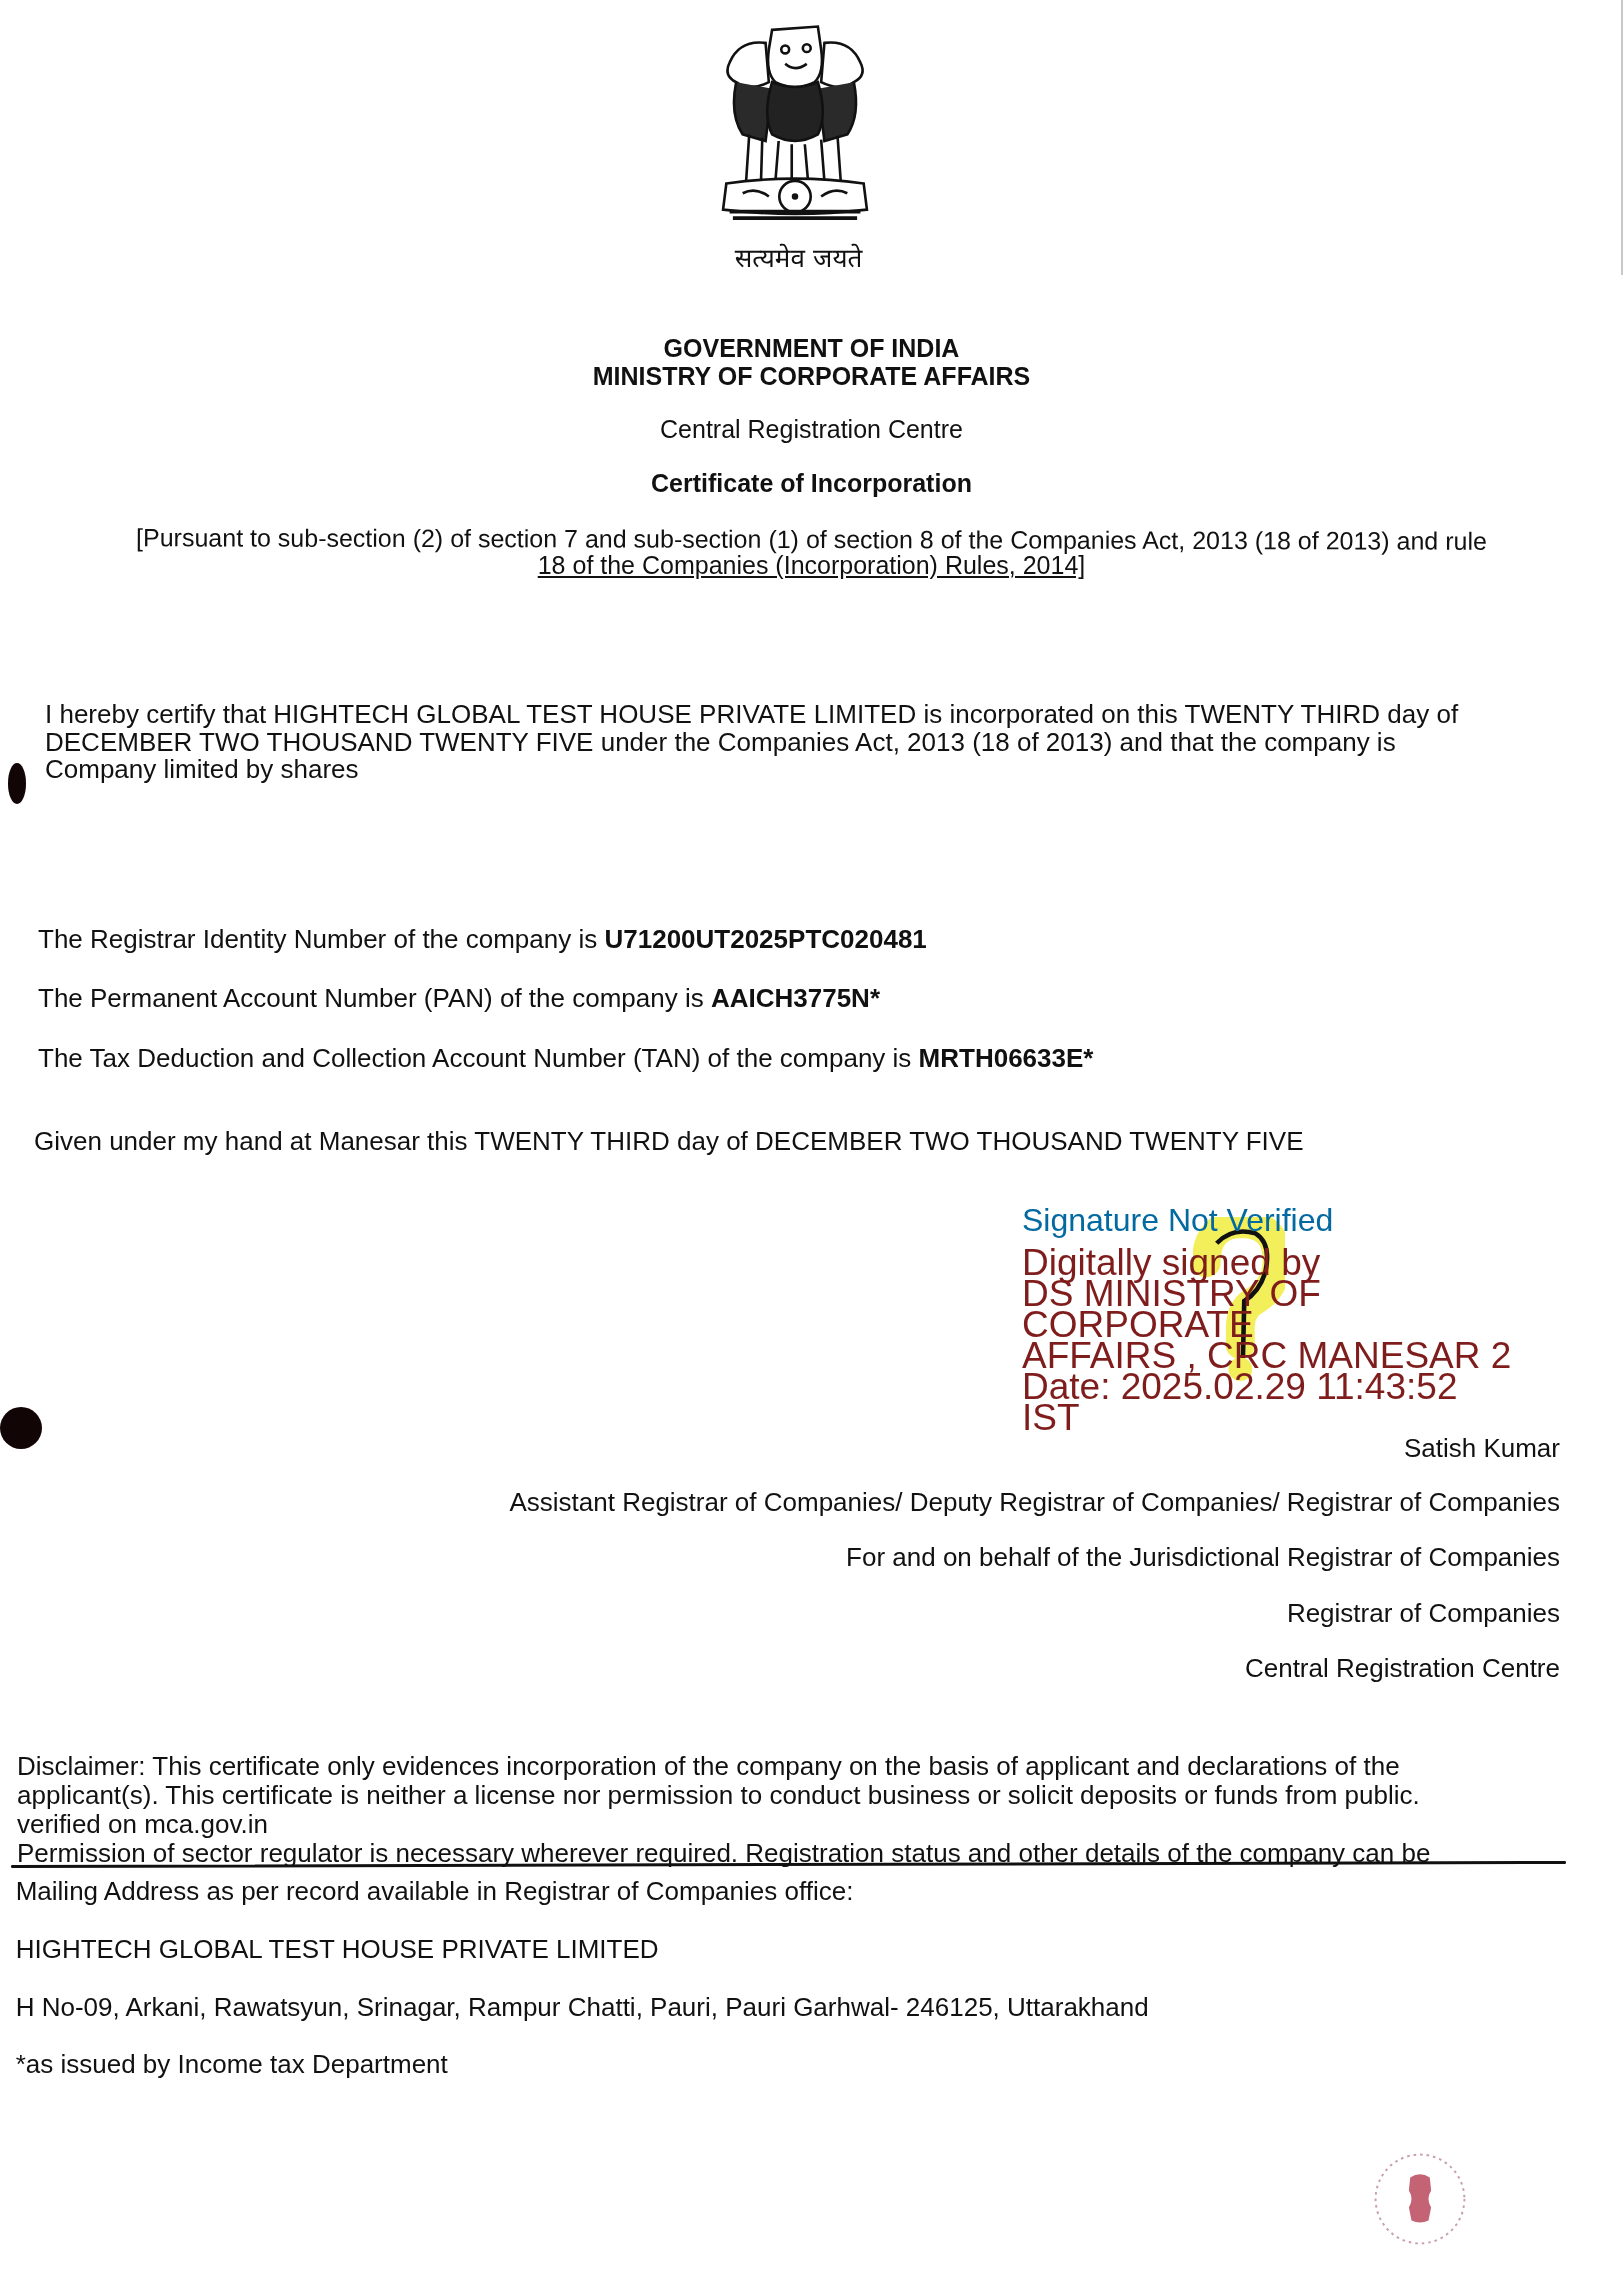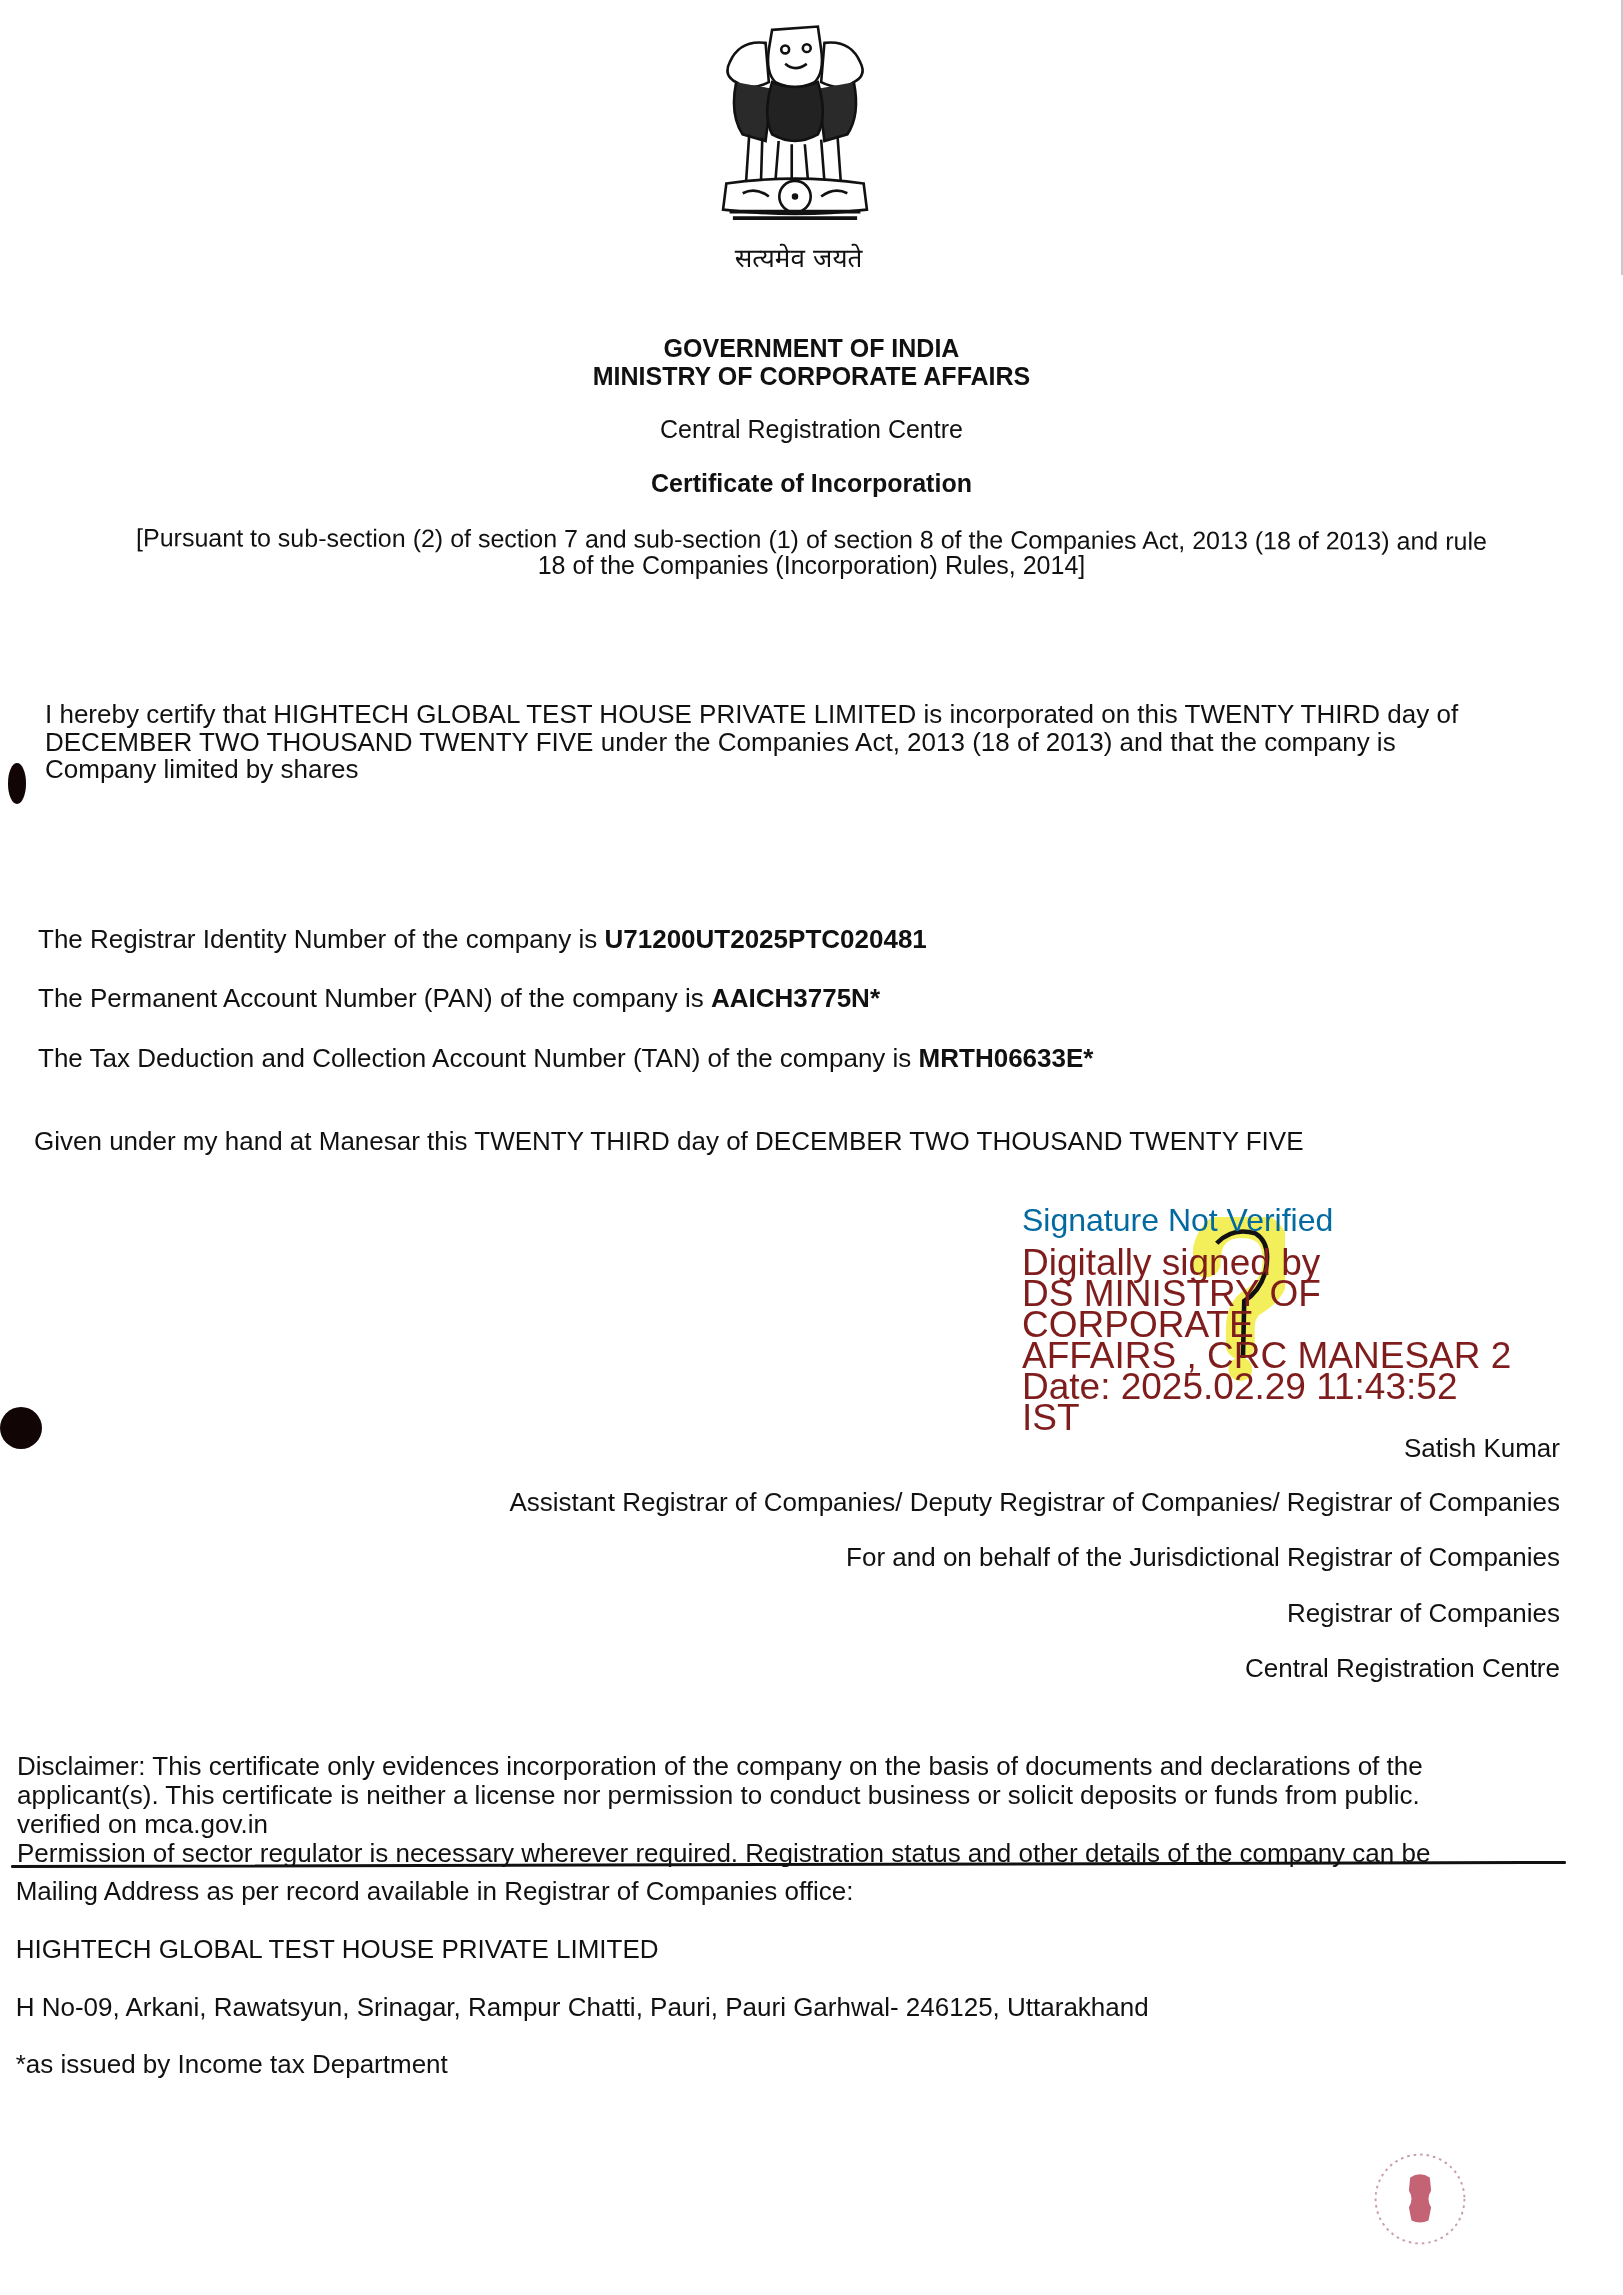--- a/index.html
+++ b/index.html
@@ -54,21 +54,21 @@
     </g>
   </svg>
 </div>
 <div class="abs motto">सत्यमेव जयते</div>
 
 <div class="abs center t38 bold" style="top:335px;">GOVERNMENT OF INDIA</div>
 <div class="abs center t38 bold" style="top:363px;">MINISTRY OF CORPORATE AFFAIRS</div>
 <div class="abs center t38" style="top:416px;">Central Registration Centre</div>
 <div class="abs center t38 bold" style="top:470px;">Certificate of Incorporation</div>
 <div class="abs center t38" style="top:526px; transform:rotate(0.15deg);">[Pursuant to sub-section (2) of section 7 and sub-section (1) of section 8 of the Companies Act, 2013 (18 of 2013) and rule</div>
-<div class="abs center t38" style="top:552px;">18 of the Companies (Incorporation) Rules, 2014]</div>
+<div class="abs center t38" style="top:552px;text-decoration:underline;">18 of the Companies (Incorporation) Rules, 2014]</div>
 
 <div class="abs t40" style="left:45px; top:699px;">I hereby certify that HIGHTECH GLOBAL TEST HOUSE PRIVATE LIMITED is incorporated on this  TWENTY THIRD day of</div>
 <div class="abs t40" style="left:45px; top:727px;">DECEMBER  TWO THOUSAND TWENTY FIVE under the Companies Act, 2013 (18 of 2013) and that the company is</div>
 <div class="abs t40" style="left:45px; top:754px;">Company limited by shares</div>
 <div class="abs dot" style="left:7.9px; top:763px; width:18.3px; height:41px;"></div>
 
 <div class="abs t40" style="left:38px; top:924px;">
   <span>The Registrar Identity Number of the company is </span><span class="bold">U71200UT2025PTC020481</span>
 </div>
 <div class="abs t40" style="left:38px; top:983px;">
@@ -97,21 +97,21 @@
 
 <div class="abs dot" style="left:0px; top:1407px; width:42px; height:42px;"></div>
 
 <div class="abs t40 right" style="top:1433px;">Satish  Kumar</div>
 <div class="abs t40 right" style="top:1487px;">Assistant Registrar of Companies/ Deputy Registrar of Companies/ Registrar of Companies</div>
 <div class="abs t40 right" style="top:1542px;">For and on behalf of the Jurisdictional Registrar of Companies</div>
 <div class="abs t40 right" style="top:1598px;">Registrar of Companies</div>
 <div class="abs t40 right" style="top:1653px;">Central Registration Centre</div>
 
 <div class="abs" style="left:17px; top:1752px; width:1551px; font-size:26px; line-height:29px;">
-  <div>Disclaimer: This certificate only evidences incorporation of the company on the basis of documents and declarations of the</div>
+  <div>Disclaimer: This certificate only evidences incorporation of the company on the basis of applicant and declarations of the</div>
   <div>applicant(s). This certificate is neither a license nor permission to conduct business or solicit deposits or funds from public.</div>
   <div>verified on mca.gov.in</div>
   <div>Permission of sector regulator is necessary wherever required. Registration status and other details of the company can be</div>
 </div>
 <div class="abs rule"></div>
 
 <div class="abs t40" style="left:15.7px; top:1876px;">Mailing Address as per record available in Registrar of Companies office:</div>
 <div class="abs t40" style="left:15.7px; top:1934px;">HIGHTECH GLOBAL TEST HOUSE PRIVATE LIMITED</div>
 <div class="abs t40" style="left:15.7px; top:1992px;">H No-09, Arkani, Rawatsyun, Srinagar, Rampur Chatti, Pauri, Pauri Garhwal- 246125, Uttarakhand</div>
 <div class="abs t40" style="left:15.7px; top:2049px;">*as issued by Income tax Department</div>

